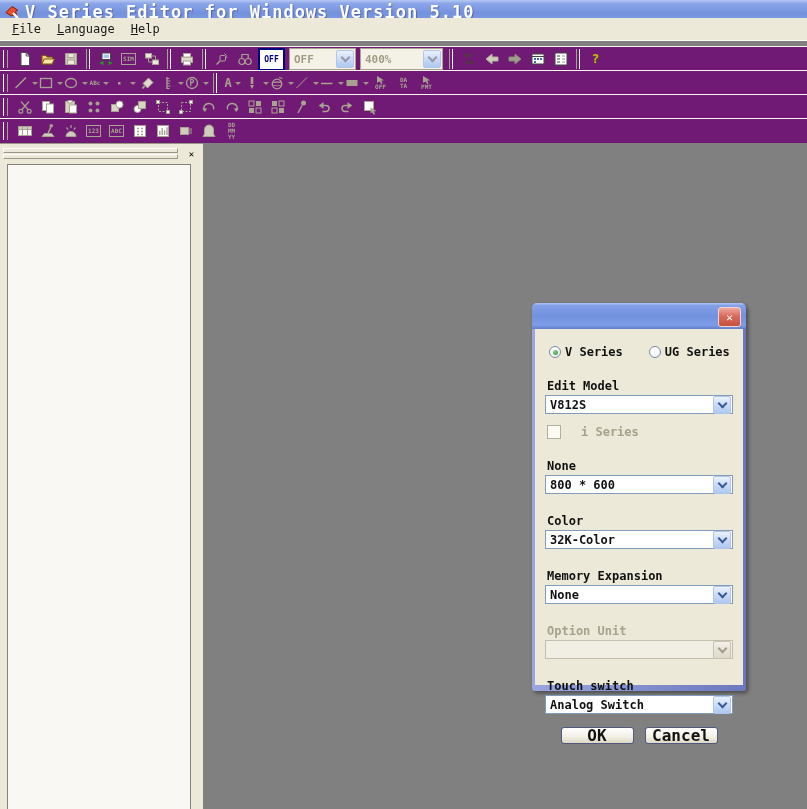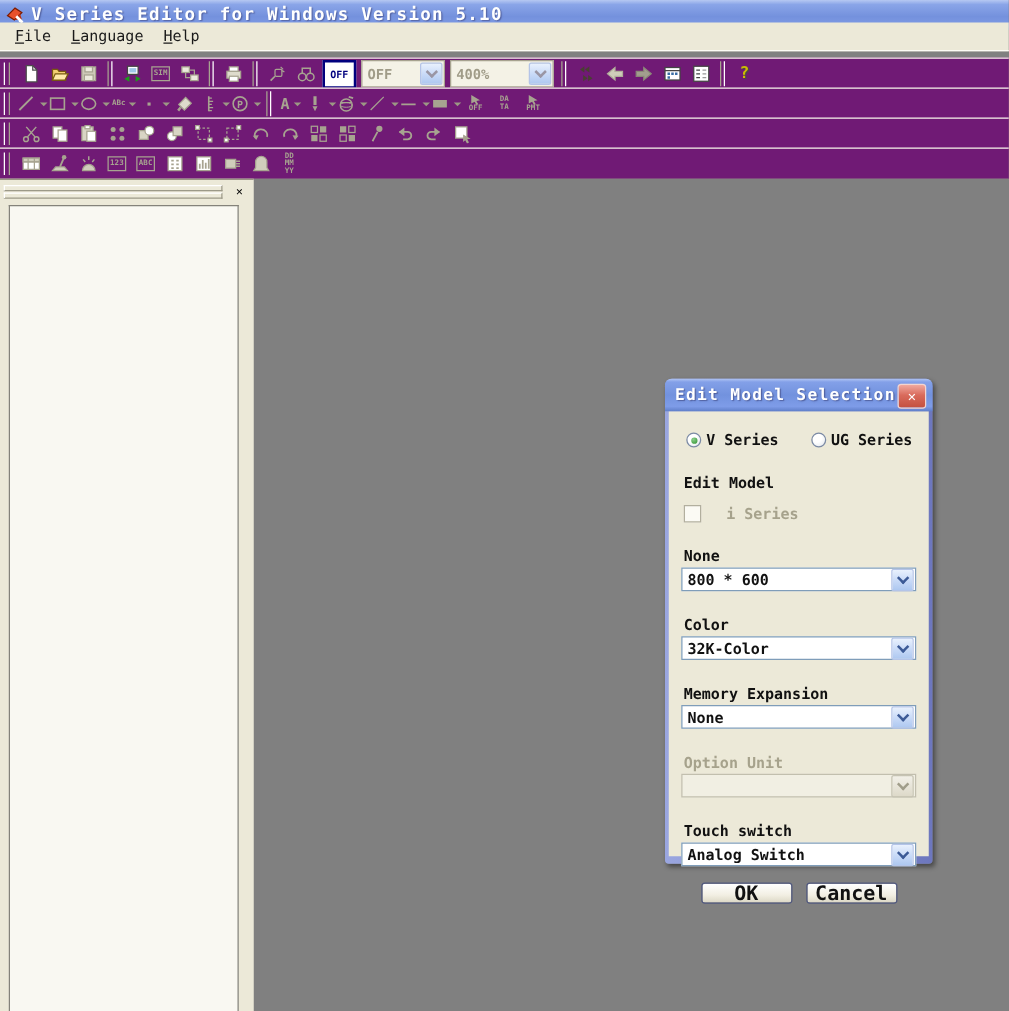--- a/index.html
+++ b/index.html
@@ -4,21 +4,21 @@
 <style>
   html,body{margin:0;padding:0;}
   body{width:807px;height:809px;position:relative;overflow:hidden;
        font-family:"DejaVu Sans Mono",monospace;background:#808080;}
   #app{position:absolute;inset:0;}
 
   
   .apptitle{position:absolute;left:0;top:0;right:0;height:24px;
     background:linear-gradient(180deg,#b6c8f2 0%,#8aa5e8 15%,#7491dd 55%,#7e9ae4 85%,#5d7cc9 100%);
     display:flex;align-items:center;padding-left:4px;}
-  .apptitle .ttl{color:#fff;font-weight:bold;font-size:14px;letter-spacing:1px;
+  .apptitle .ttl{color:#fff;font-weight:bold;font-size:17px;letter-spacing:1px;
     text-shadow:1px 1px 1px rgba(40,40,90,.45);margin-left:4px;white-space:nowrap;}
   .appicon{width:17px;height:16px;display:inline-block;}
 
   
   .menubar{position:absolute;left:0;top:18px;right:0;height:22px;background:#ece9d8;
     display:flex;align-items:center;padding-left:4px;border-bottom:1px solid #fdfcf5;}
   .menu-item{display:inline-block;padding:2px 8px;font-size:12px;color:#1a1a1a;}
   .menu-item::first-letter{text-decoration:underline;}
 
   
@@ -607,40 +607,43 @@
         <div></div>
       </div>
     <span class="panel-x" data-name="panel-close-button">
       <span data-name="close-icon">✕</span>
     </span>
     <div class="screen-list" data-name="screen-list"></div>
   </div>
 
   <div class="dialog" data-name="edit-model-selection-dialog">
     <div class="dlg-title" data-name="dialog-titlebar">
-      <span class="dlg-title-text" data-name="dialog-title">Edit Model Selection</span>
       <span class="dlg-close" data-name="dialog-close-button">
         <span class="x-glyph" data-name="close-icon">✕</span>
       </span>
     </div>
     <div class="dlg-body" data-name="dialog-body">
 
       <div class="radio-row" data-name="series-radio-group">
         <span class="radio-item" data-name="v-series-radio">
           <span class="radio sel" data-name="radio-selected-icon"></span>
           <span data-name="radio-label">V Series</span>
         </span>
         <span class="radio-item" data-name="ug-series-radio">
           <span class="radio" data-name="radio-unselected-icon"></span>
           <span data-name="radio-label">UG Series</span>
         </span>
       </div>
 
       <div class="fblock">
         <div class="flabel" data-name="edit-model-label">Edit Model</div>
+        <div class="xcombo" data-name="edit-model-combo">
+          <span class="val" data-name="edit-model-value">V812S</span>
+          <span class="carr" data-name="chevron-down-icon"></span>
+        </div>
       </div>
 
       <div class="chk-row" data-name="i-series-checkbox">
         <span class="chk" data-name="checkbox-icon"></span>
         <span class="chk-label" data-name="i-series-label">i Series</span>
       </div>
 
       <div class="fblock">
         <div class="flabel" data-name="size-label">None</div>
         <div class="xcombo" data-name="size-combo">

